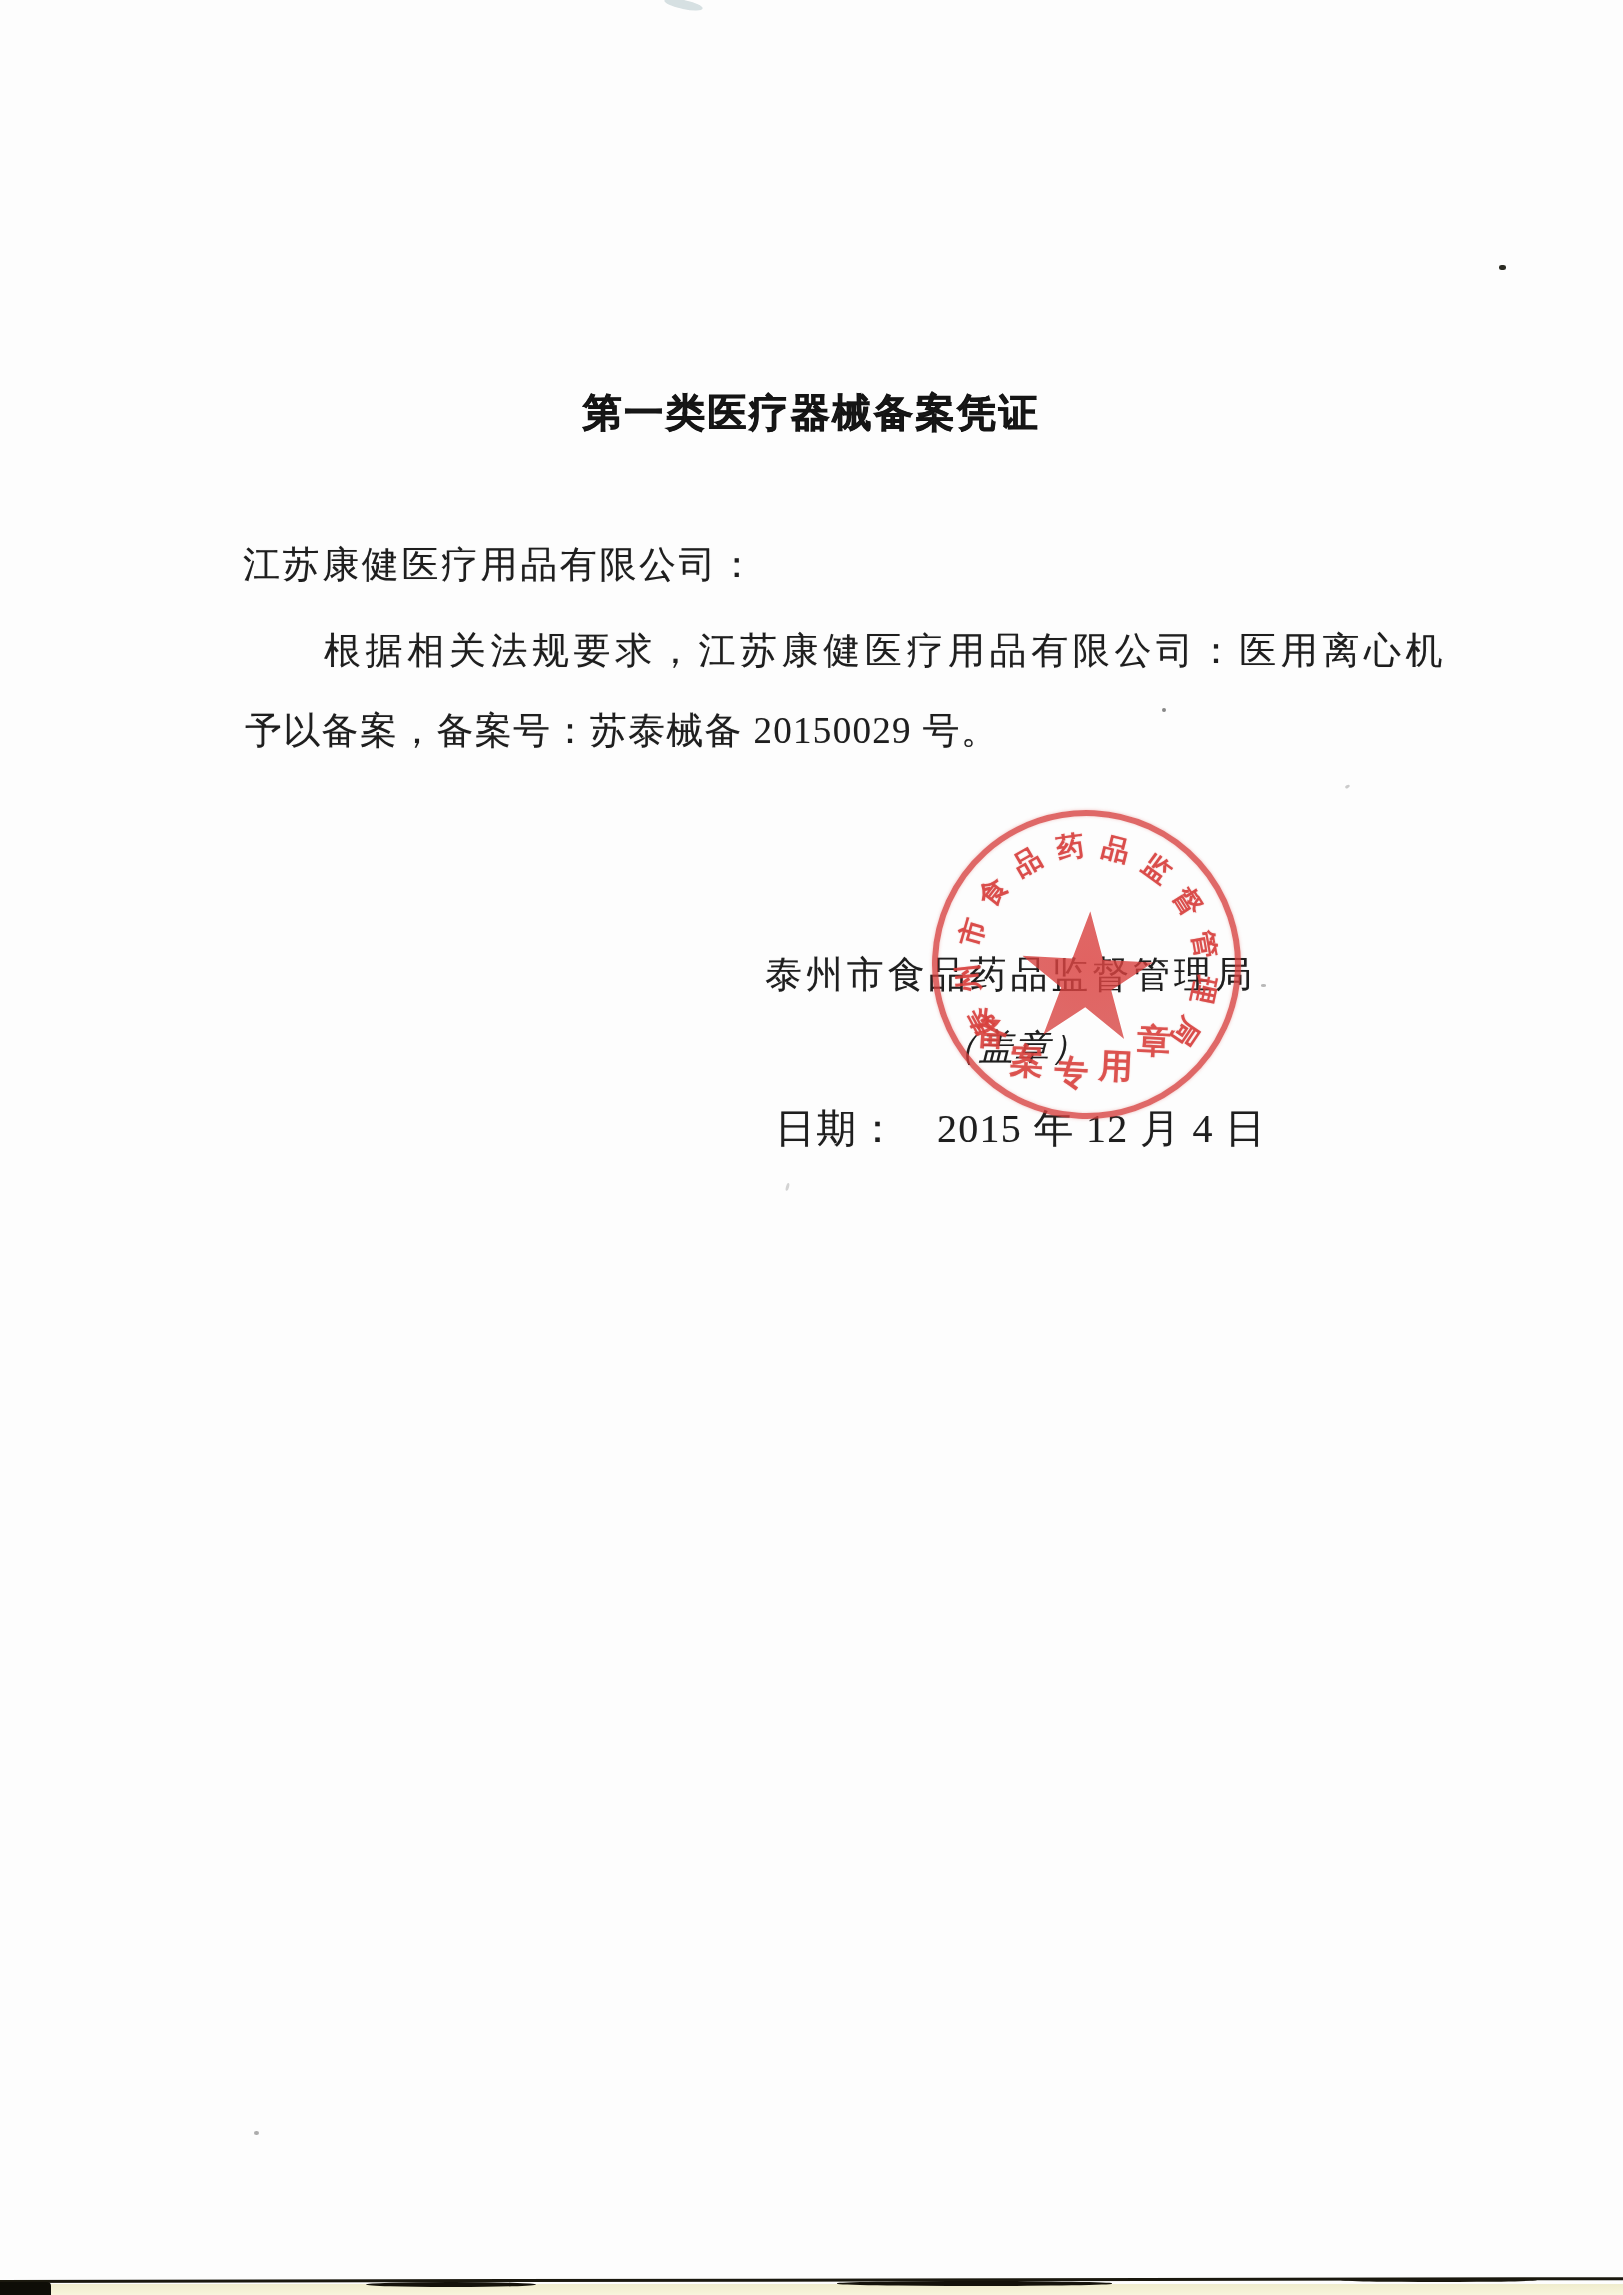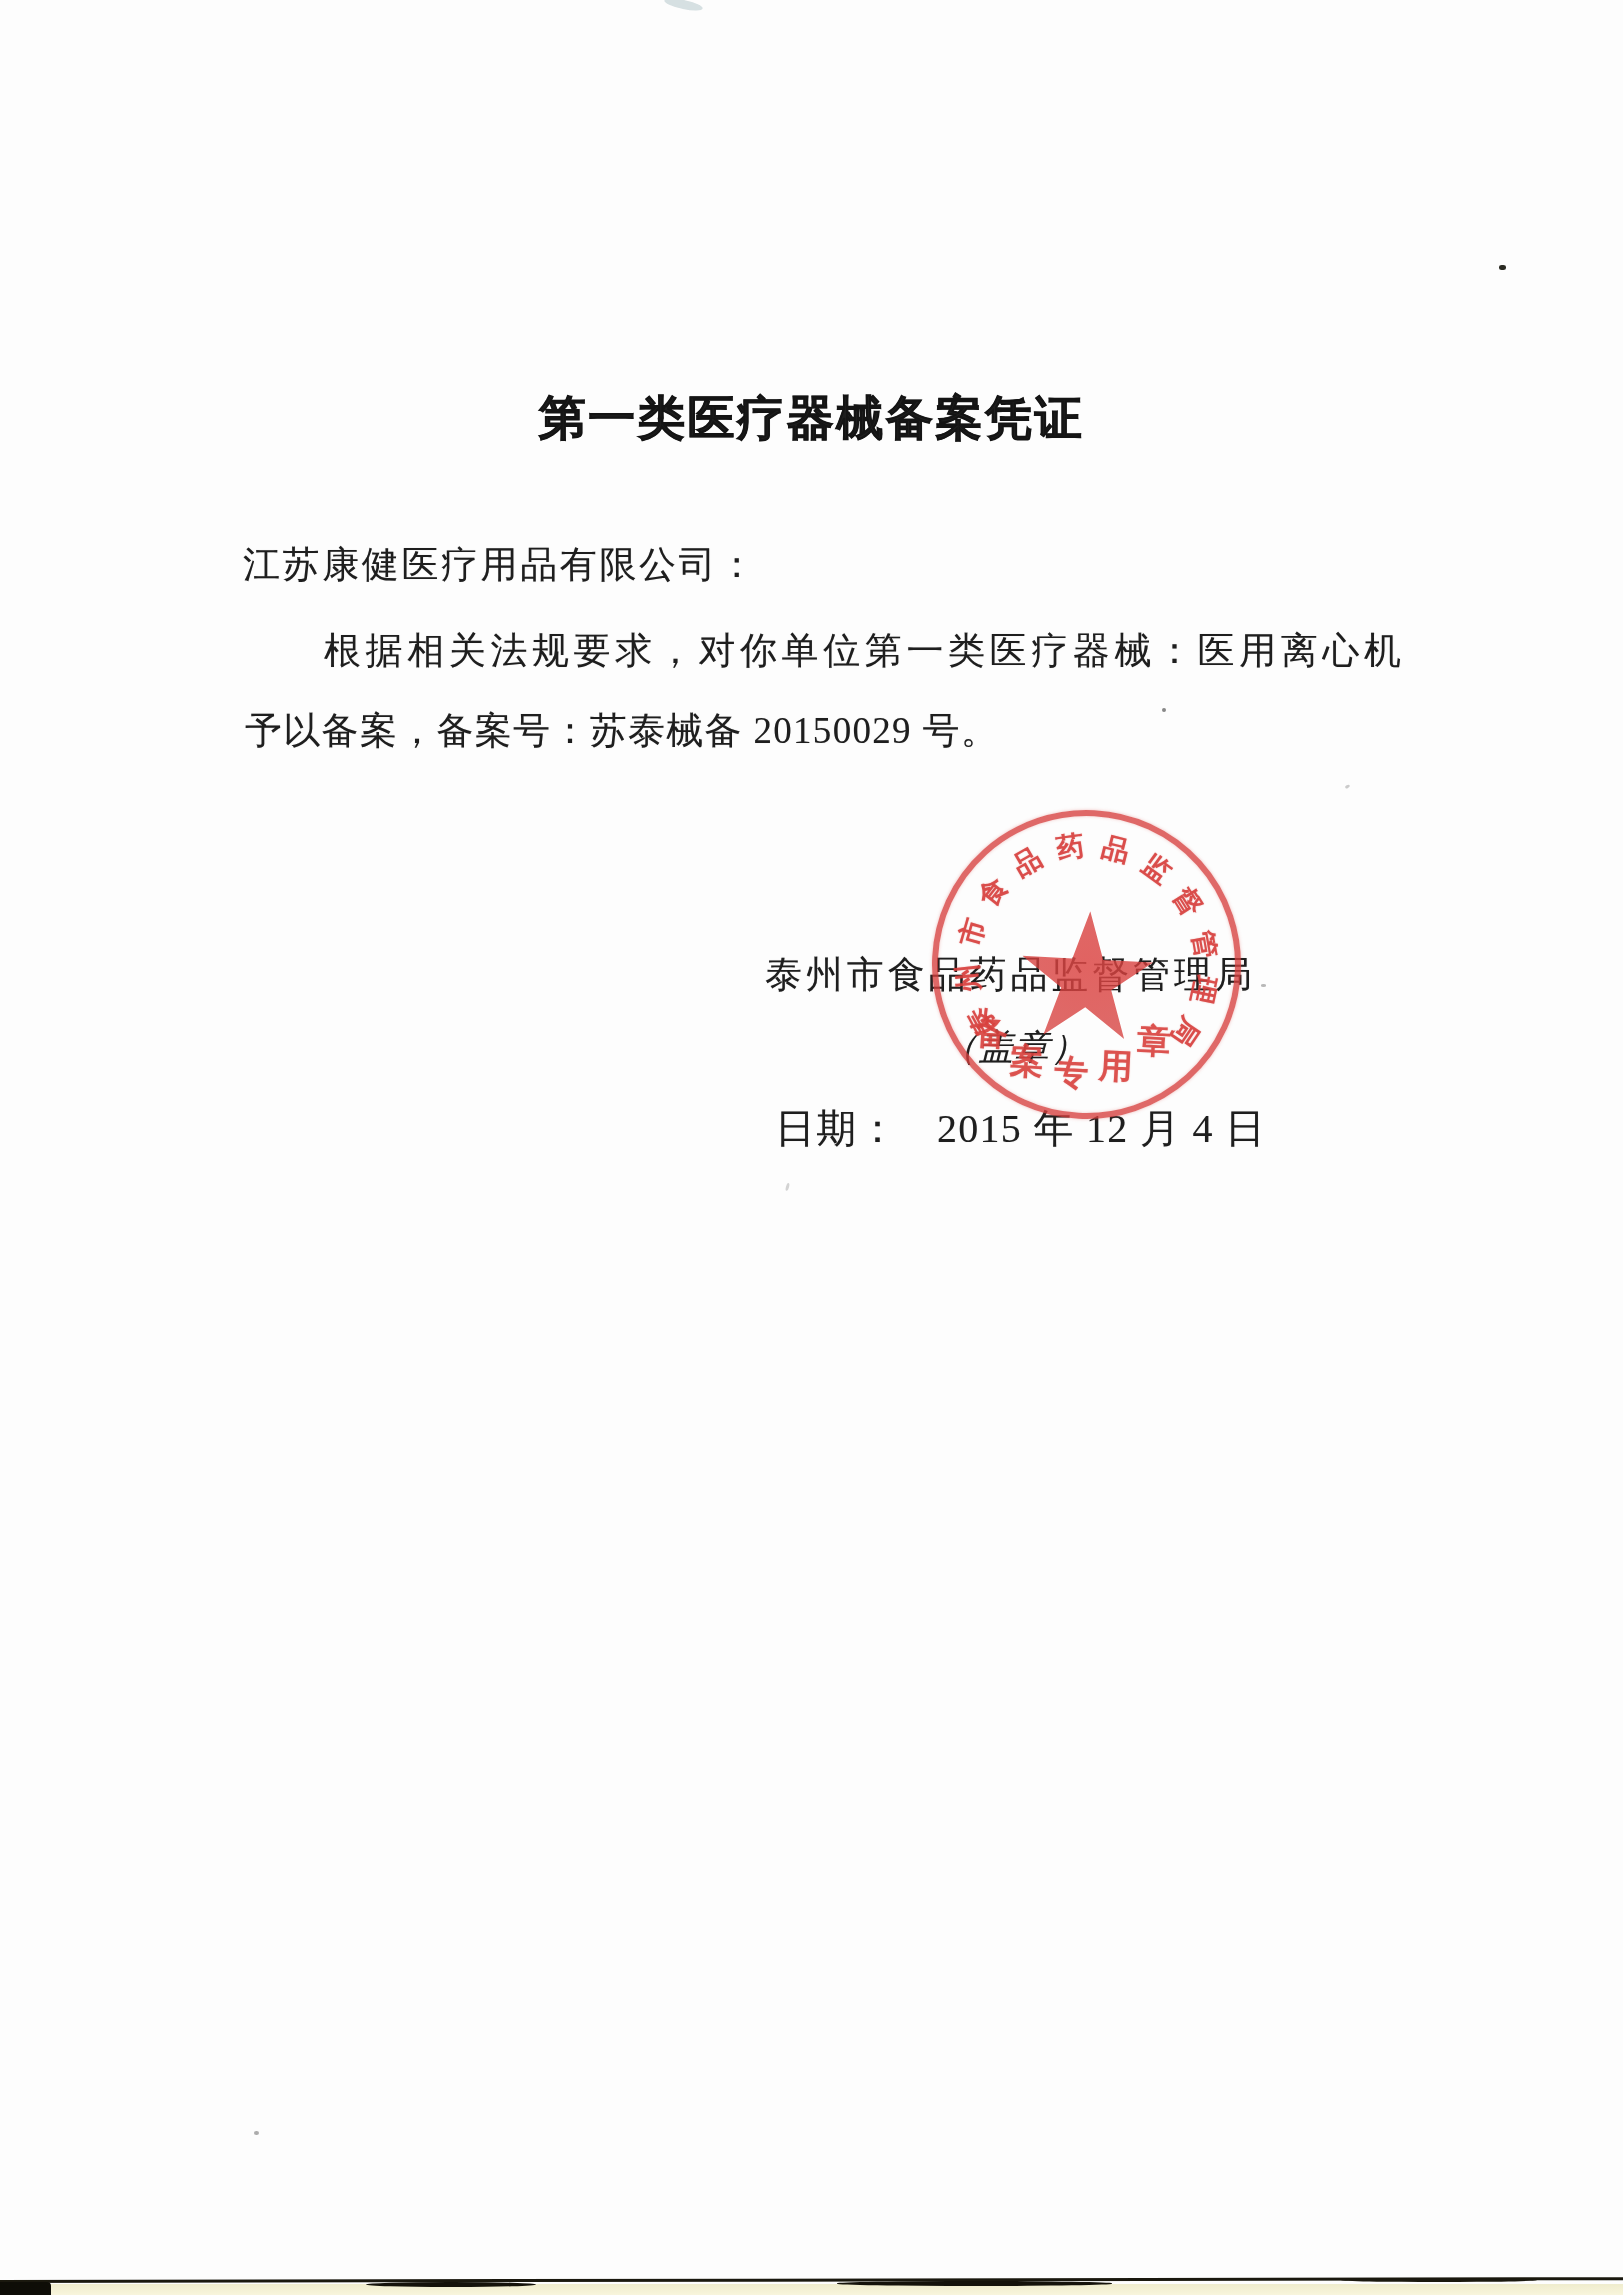--- a/index.html
+++ b/index.html
@@ -20,21 +20,21 @@
     position: absolute;
     white-space: nowrap;
     line-height: 1.15;
     text-shadow: 0 0 0.7px rgba(30,30,30,0.35);
   }
   .doc-title {
     top: 391px;
     left: 0;
     width: 1623px;
     text-align: center;
-    font-size: 47px;
+    font-size: 39px;
     font-weight: 700;
     letter-spacing: 2.6px;
     -webkit-text-stroke: 0.8px #141414;
   }
   .addressee {
     top: 536px;
     left: 243px;
     font-size: 37px;
     letter-spacing: 2.6px;
     margin-top: 8px;
@@ -149,21 +149,21 @@
 </style>
 </head>
 <body>
 
 <div class="page">
 
   <div class="txt doc-title">第一类医疗器械备案凭证</div>
 
   <div class="txt addressee">江苏康健医疗用品有限公司：</div>
 
-  <div class="txt body-line-1">根据相关法规要求，对你单位第一类医疗器械：医用离心机</div>
+  <div class="txt body-line-1">根据相关法规要求，江苏康健医疗用品有限公司：医用离心机</div>
 
   <div class="txt body-line-2">予以备案，备案号：苏泰械备 20150029 号。</div>
 
   <div class="txt authority-line">泰州市食品药品监督管理局</div>
 
   <div class="txt seal-note">（盖章）</div>
 
   <div class="txt date-line">
     <span class="date-label">日期：</span><span class="date-value">2015 年 12 月 4 日</span>
   </div>

